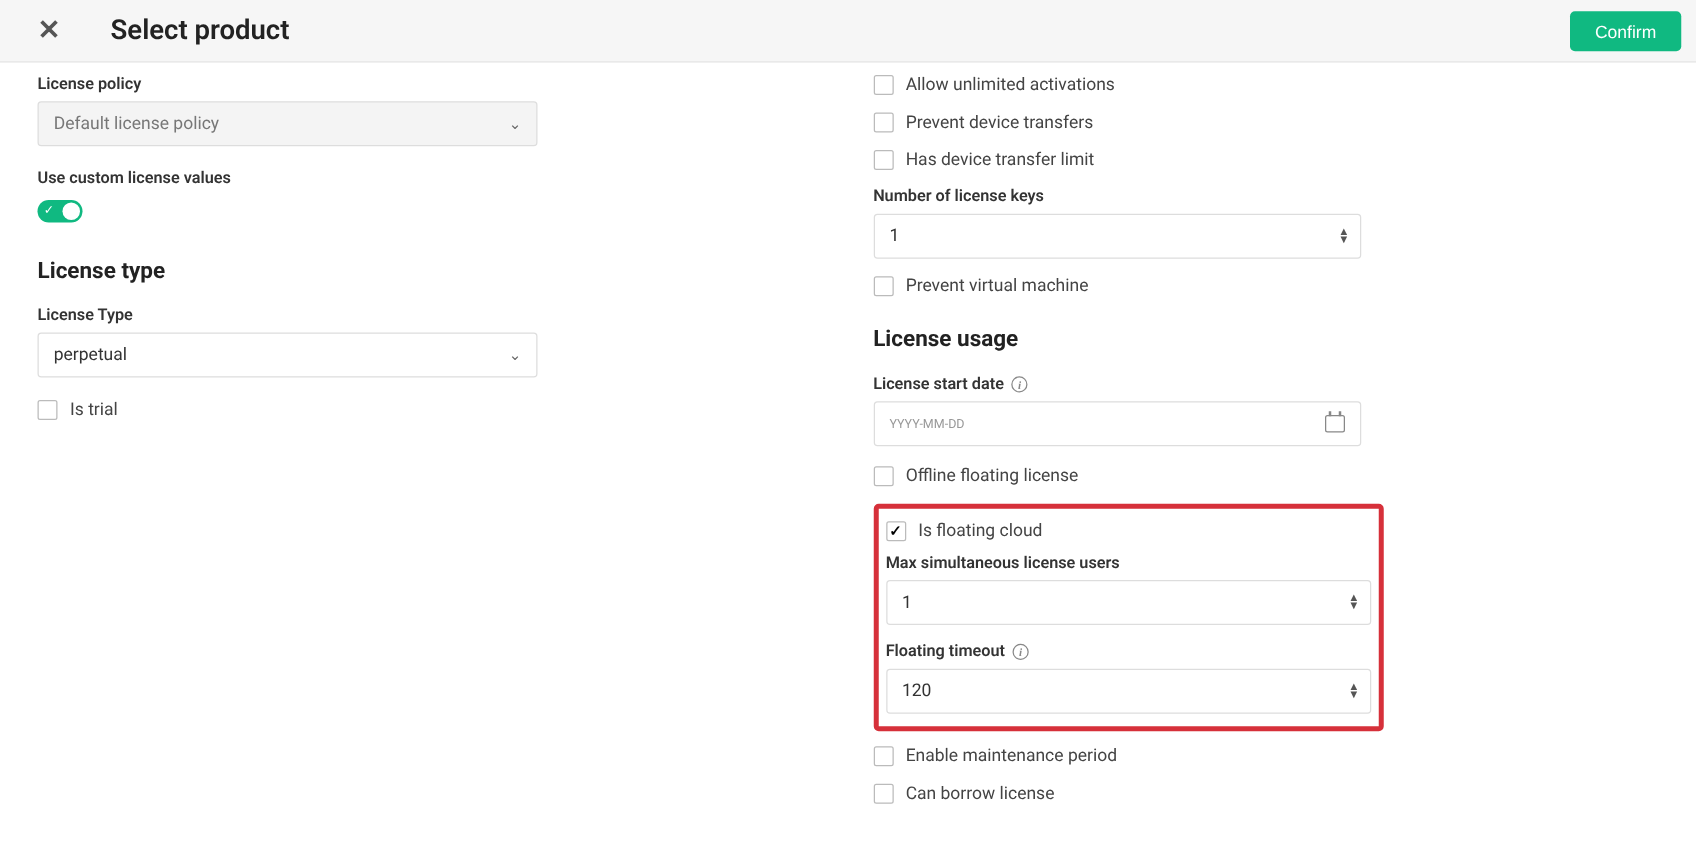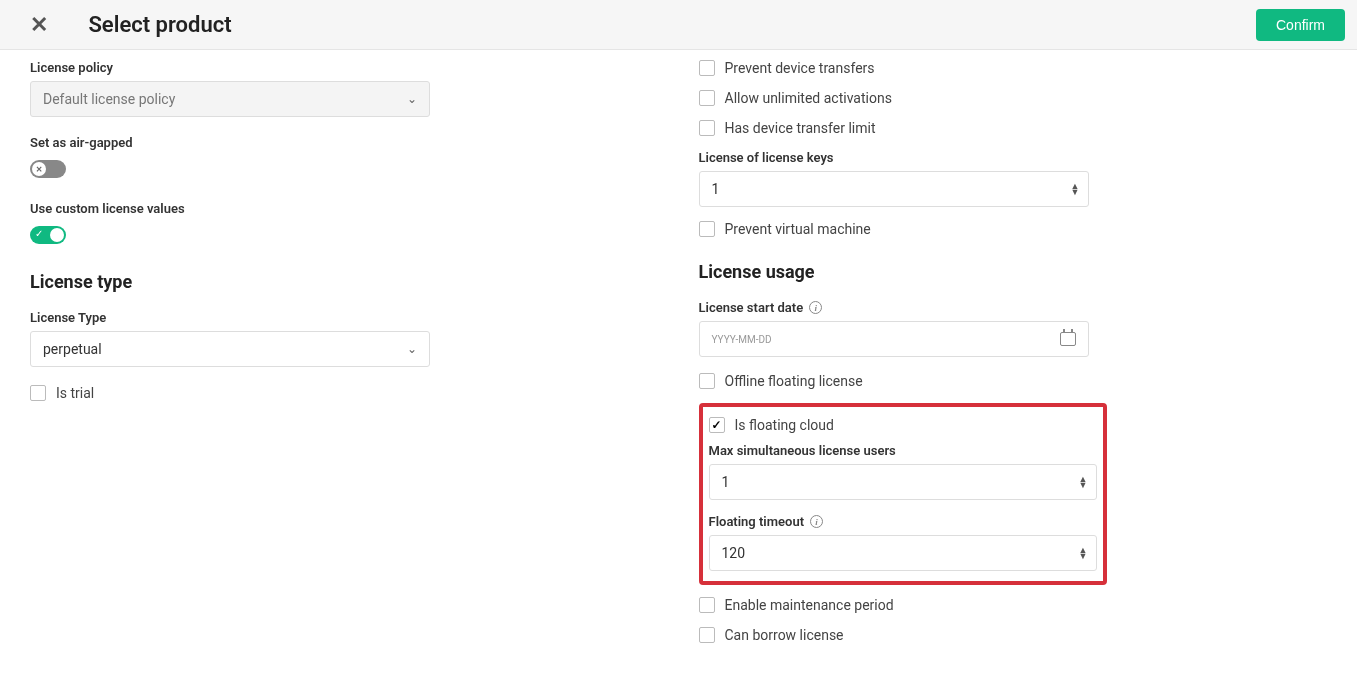--- a/index.html
+++ b/index.html
@@ -247,24 +247,20 @@
 <div class="content">
 
   <div class="col">
 
     <div class="field-label">License policy</div>
     <div class="select-box filled-grey">
       <span>Default license policy</span>
       <span class="chevron">⌄</span>
     </div>
 
-    <div class="toggle-row">
-      <div class="field-label">Set as air-gapped</div>
-      <div class="toggle off"><span class="knob"></span></div>
-    </div>
 
     <div class="toggle-row">
       <div class="field-label">Use custom license values</div>
       <div class="toggle on"><span class="knob"></span></div>
     </div>
 
     <div class="section-title">License type</div>
 
     <div class="field-label">License Type</div>
     <div class="select-box">
@@ -276,34 +272,34 @@
       <span class="checkbox"></span>
       <span>Is trial</span>
     </div>
 
   </div>
 
   <div class="col col-right">
 
     <div class="checkbox-row">
       <span class="checkbox"></span>
+      <span>Allow unlimited activations</span>
+    </div>
+
+    <div class="checkbox-row">
+      <span class="checkbox"></span>
       <span>Prevent device transfers</span>
     </div>
 
     <div class="checkbox-row">
       <span class="checkbox"></span>
-      <span>Allow unlimited activations</span>
-    </div>
-
-    <div class="checkbox-row">
-      <span class="checkbox"></span>
       <span>Has device transfer limit</span>
     </div>
 
-    <div class="field-label">License of license keys</div>
+    <div class="field-label">Number of license keys</div>
     <div class="spinner-box">
       <span>1</span>
       <span class="spinner-arrows">
           <span>▲</span>
           <span>▼</span>
         </span>
     </div>
 
     <div class="checkbox-row">
       <span class="checkbox"></span>

